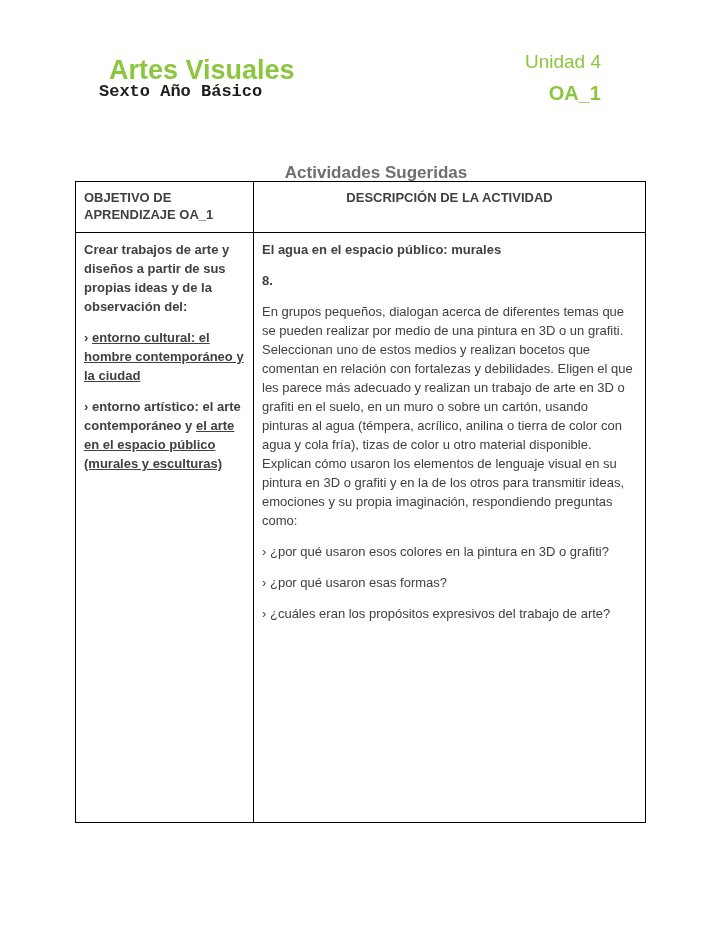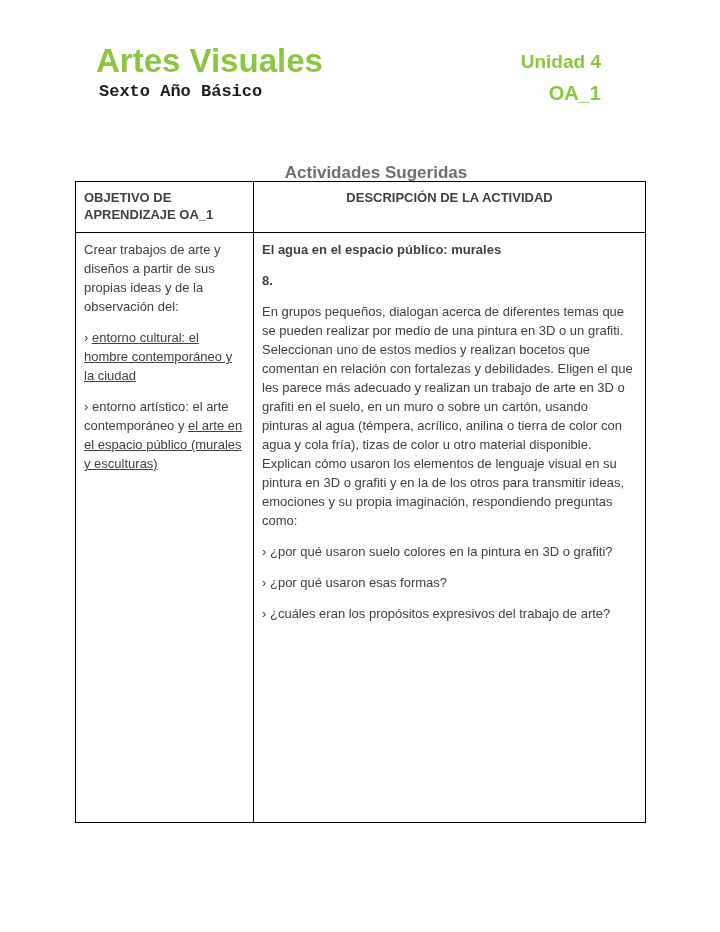--- a/index.html
+++ b/index.html
@@ -12,30 +12,30 @@
   }
   .page {
     position: relative;
     width: 720px; height: 932px;
     background: #ffffff;
     overflow: hidden;
   }
 
   
   .doc-title {
-    position: absolute; left: 96px; top: 42px; margin: 0;
-    font-size: 33px; font-weight: bold; color: #8CC63F;
+    position: absolute; left: 96px; top: 42px; margin: 13px;
+    font-size: 27px; font-weight: bold; color: #8CC63F;
   }
   .doc-subtitle {
     position: absolute; left: 99px; top: 82px; margin: 0;
     font-size: 17px; font-weight: bold; color: #1d1d1b; font-family: Liberation Mono, monospace;
   }
   .unit-label {
     position: absolute; right: 119px; top: 51px; margin: 0;
-    font-size: 19px; font-weight: bold; color: #8CC63F; text-align: right;
+    font-size: 19px; font-weight: normal; color: #8CC63F; text-align: right;
   }
   .oa-label {
     position: absolute; right: 119px; top: 82px; margin: 0;
     font-size: 20px; font-weight: bold; color: #8CC63F; text-align: right;
   }
 
   .section-title {
     position: absolute; top: 147px; left: 0; width: 100%; margin: 16px;
     text-align: center; font-size: 17px; font-weight: bold; color: #6D6E70;
   }
@@ -53,21 +53,21 @@
   }
   .col-objective { width: 178px; }
   .header-row { height: 51px; }
   .activity-table th {
     font-size: 13px; line-height: 17px; color: #404040; font-weight: bold;
   }
   .th-objective { text-align: left; }
   .th-description { text-align: center; }
   .activity-table td { font-size: 13px; line-height: 19px; }
 
-  .objective-cell { font-weight: normal; }
+  .objective-cell { font-weight: bold; }
   .objective-cell p, .activity-cell p { margin: 0 0 12px 0; }
   .u { text-decoration: underline; }
 
   .activity-title, .activity-number { font-weight: bold; }
   .activity-body { margin-bottom: 14px; }
   .question { margin: 0 0 12px 0; }
 </style>
 </head>
 <body>
 
@@ -97,21 +97,21 @@
         <td class="objective-cell">
           <p>Crear trabajos de arte y diseños a partir de sus propias ideas y de la observación del:</p>
           <p><span>›</span> <span class="u">entorno cultural: el hombre contemporáneo y la ciudad</span></p>
           <p><span>›</span> <span>entorno artístico: el arte contemporáneo y </span><span class="u">el arte en el espacio público (murales y esculturas)</span></p>
         </td>
 
         <td class="activity-cell">
           <p class="activity-title">El agua en el espacio público: murales</p>
           <p class="activity-number">8.</p>
           <p class="activity-body">En grupos pequeños, dialogan acerca de diferentes temas que se pueden realizar por medio de una pintura en 3D o un grafiti. Seleccionan uno de estos medios y realizan bocetos que comentan en relación con fortalezas y debilidades. Eligen el que les parece más adecuado y realizan un trabajo de arte en 3D o grafiti en el suelo, en un muro o sobre un cartón, usando pinturas al agua (témpera, acrílico, anilina o tierra de color con agua y cola fría), tizas de color u otro material disponible. Explican cómo usaron los elementos de lenguaje visual en su pintura en 3D o grafiti y en la de los otros para transmitir ideas, emociones y su propia imaginación, respondiendo preguntas como:</p>
-          <p class="question"><span>›</span> <span>¿por qué usaron suelo colores en la pintura en 3D o grafiti?</span></p>
+          <p class="question"><span>›</span> <span>¿por qué usaron esos colores en la pintura en 3D o grafiti?</span></p>
           <p class="question"><span>›</span> <span>¿por qué usaron esas formas?</span></p>
           <p class="question"><span>›</span> <span>¿cuáles eran los propósitos expresivos del trabajo de arte?</span></p>
         </td>
 
       </tr>
     </tbody>
   </table>
 
 </div>
 

